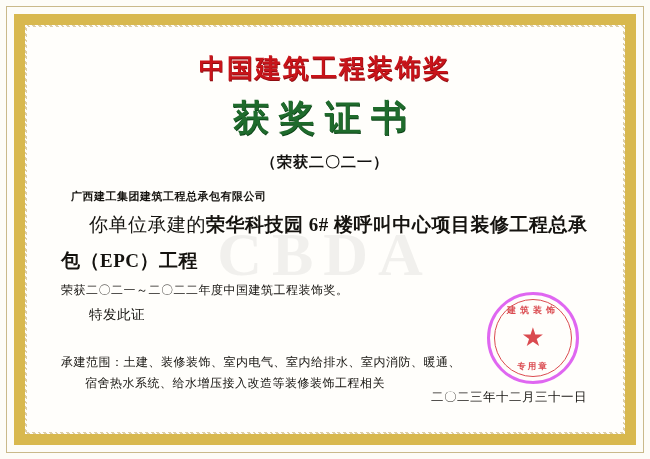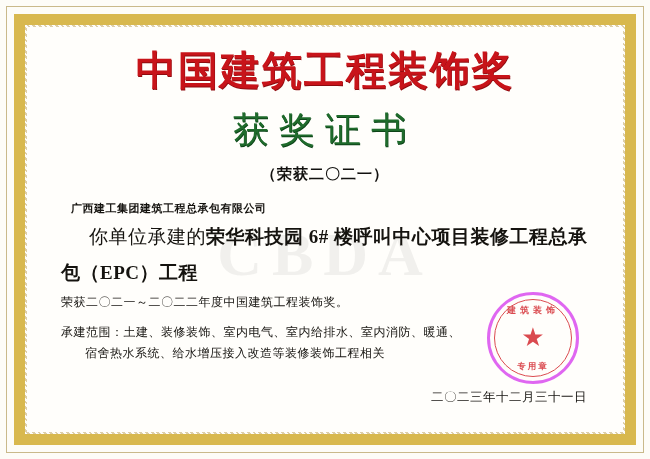--- a/index.html
+++ b/index.html
@@ -102,33 +102,33 @@
     top: 0;
     right: 0;
     bottom: 0;
     padding: 16px 34px 10px 34px;
     box-sizing: border-box;
   }
 
   .title-main {
     text-align: center;
     color: #c8141a;
-    font-size: 40px;
+    font-size: 26px;
     font-weight: bold;
     letter-spacing: 2px;
     font-family: "Liberation Serif", serif;
     text-shadow: 0.5px 0.5px 0 #8d0b0f;
-    margin-top: 0;
+    margin-top: 8px;
   }
 
   .title-sub {
     text-align: center;
     color: #1f6b2c;
     font-size: 36px;
-    font-weight: normal;
+    font-weight: bold;
     letter-spacing: 10px;
     margin-top: 8px;
     font-family: "Liberation Serif", serif;
     text-shadow: 0.5px 0.5px 0 #0d4418;
   }
 
   .category {
     text-align: center;
     margin-top: 10px;
     font-size: 15px;
@@ -160,21 +160,21 @@
   }
   .para2 {
     font-size: 12px;
   }
   .para3 {
     text-indent: 28px;
     font-size: 13.5px;
   }
 
   .scope {
-    margin-top: 8px;
+    margin-top: 24px;
     font-size: 12px;
     line-height: 1.75;
     color: #15130f;
   }
   .scope-line2 {
     text-indent: 24px;
   }
 
   .date {
     position: absolute;
@@ -261,20 +261,21 @@
       <div class="body-text">
 
         <div class="recipient">广西建工集团建筑工程总承包有限公司</div>
 
         <div class="para">
           <span>你单位承建的</span><span class="project">荣华科技园 6# 楼呼叫中心项目装修工程总承包（EPC）工程</span>
         </div>
 
         <div class="para2">荣获二〇二一～二〇二二年度中国建筑工程装饰奖。</div>
 
+        <div class="para3">特发此证</div>
 
         <div class="scope">
           <div>
             <span>承建范围：</span><span>土建、装修装饰、室内电气、室内给排水、室内消防、暖通、</span>
           </div>
           <div class="scope-line2">宿舍热水系统、给水增压接入改造等装修装饰工程相关</div>
         </div>
 
       </div>
 

